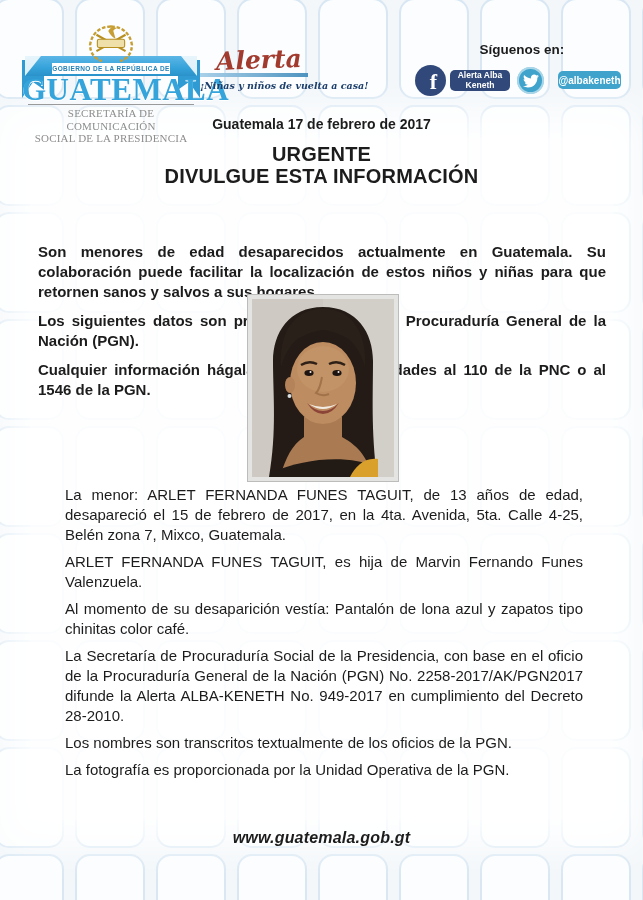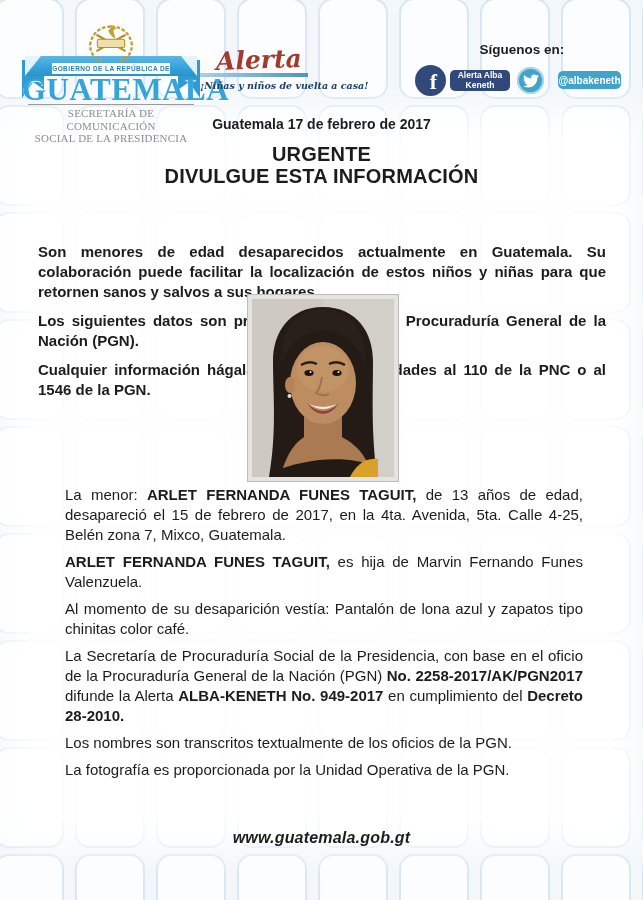--- a/index.html
+++ b/index.html
@@ -77,21 +77,21 @@
     font-size:14px;font-weight:bold;}
   .headline{position:absolute;left:0;top:143px;width:100%;text-align:center;
     font-size:20px;line-height:22px;font-weight:bold;letter-spacing:.2px;}
   
   .intro{position:absolute;left:38px;top:194px;width:568px;
     font-size:15px;line-height:20px;font-weight:bold;text-align:justify;margin-top:48px;}
   .intro p{margin:0 0 9px 0;}
   .case{position:absolute;left:65px;top:485px;width:518px;
     font-size:15px;line-height:20px;text-align:justify;}
   .case p{margin:0 0 7px 0;}
-  .case b{font-weight:bold;}
+  .case b{font-weight:normal;}
   
   .photo-frame{position:absolute;left:248px;top:295px;width:142px;height:178px;
     border:4px solid #e4e4e2;box-shadow:0 0 0 1px #bcbcba;background:#cec9c2;}
   .photo-frame svg{display:block;}
   
   .website{position:absolute;left:0;top:829px;width:100%;text-align:center;
     font-size:16px;font-weight:bold;font-style:italic;letter-spacing:.2px;cursor:pointer;}
 </style>
 </head>
 <body>

